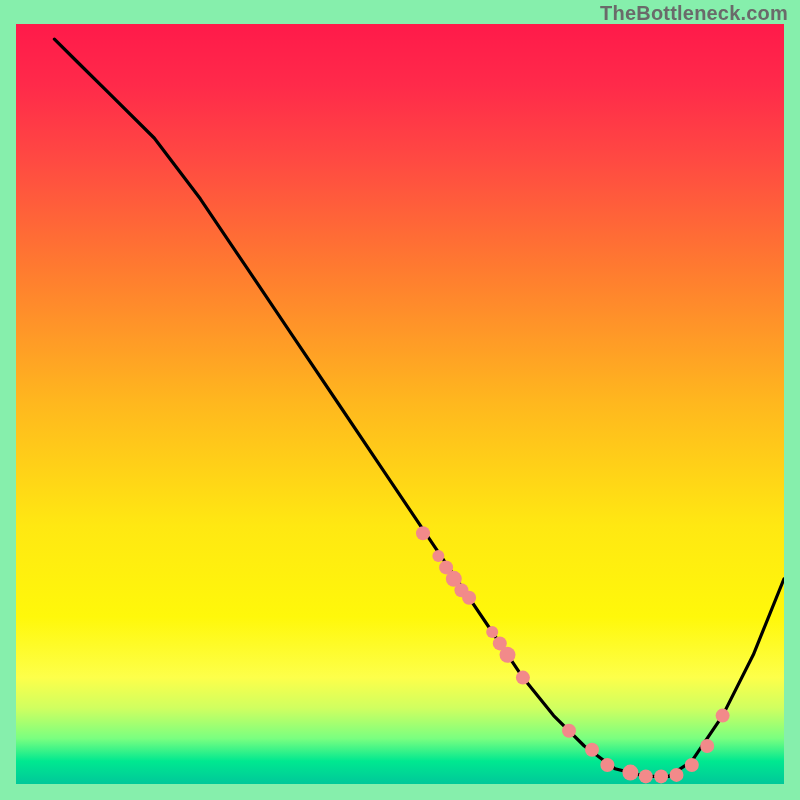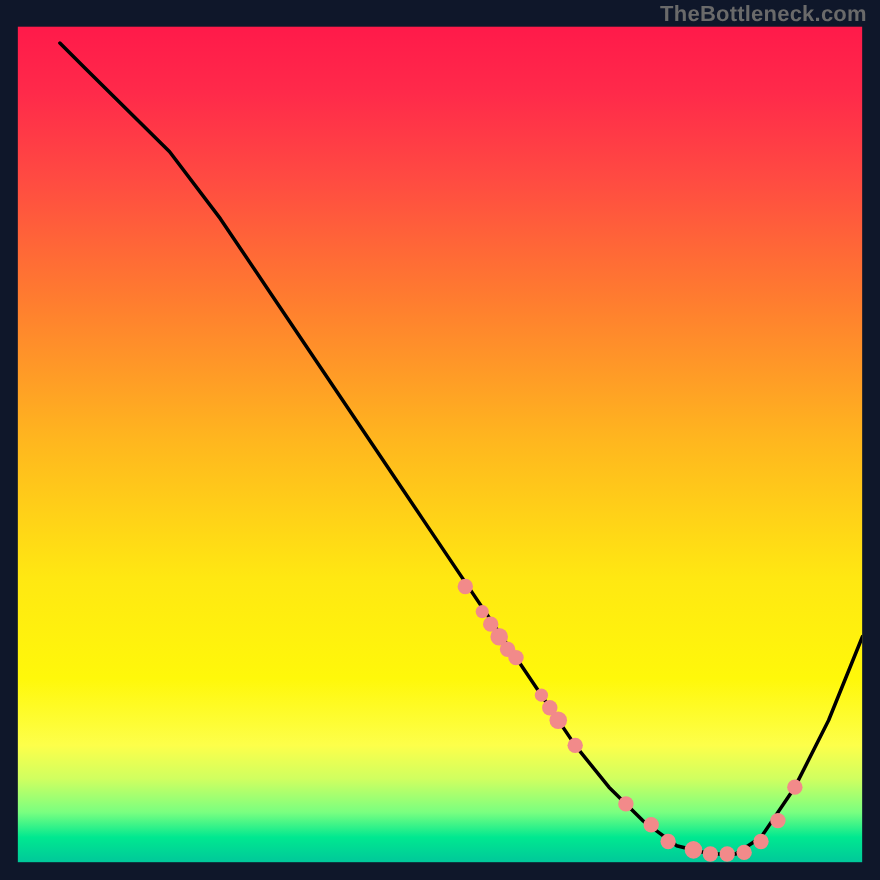--- a/index.html
+++ b/index.html
@@ -1,21 +1,21 @@
 <!DOCTYPE html>
 <html><head>
 <meta charset="utf-8">
 <style>
   * { margin: 0; padding: 0; box-sizing: border-box; }
   html, body { width: 800px; height: 800px; background: #000; overflow: hidden; }
   .frame {
     position: relative;
     width: 800px;
     height: 800px;
-    background: #0f172a;
+    background: #86efac;
   }
   .plot-area {
     position: absolute;
     left: 16px;
     top: 24px;
     width: 768px;
     height: 760px;
     overflow: hidden;
   }
   .gradient {

